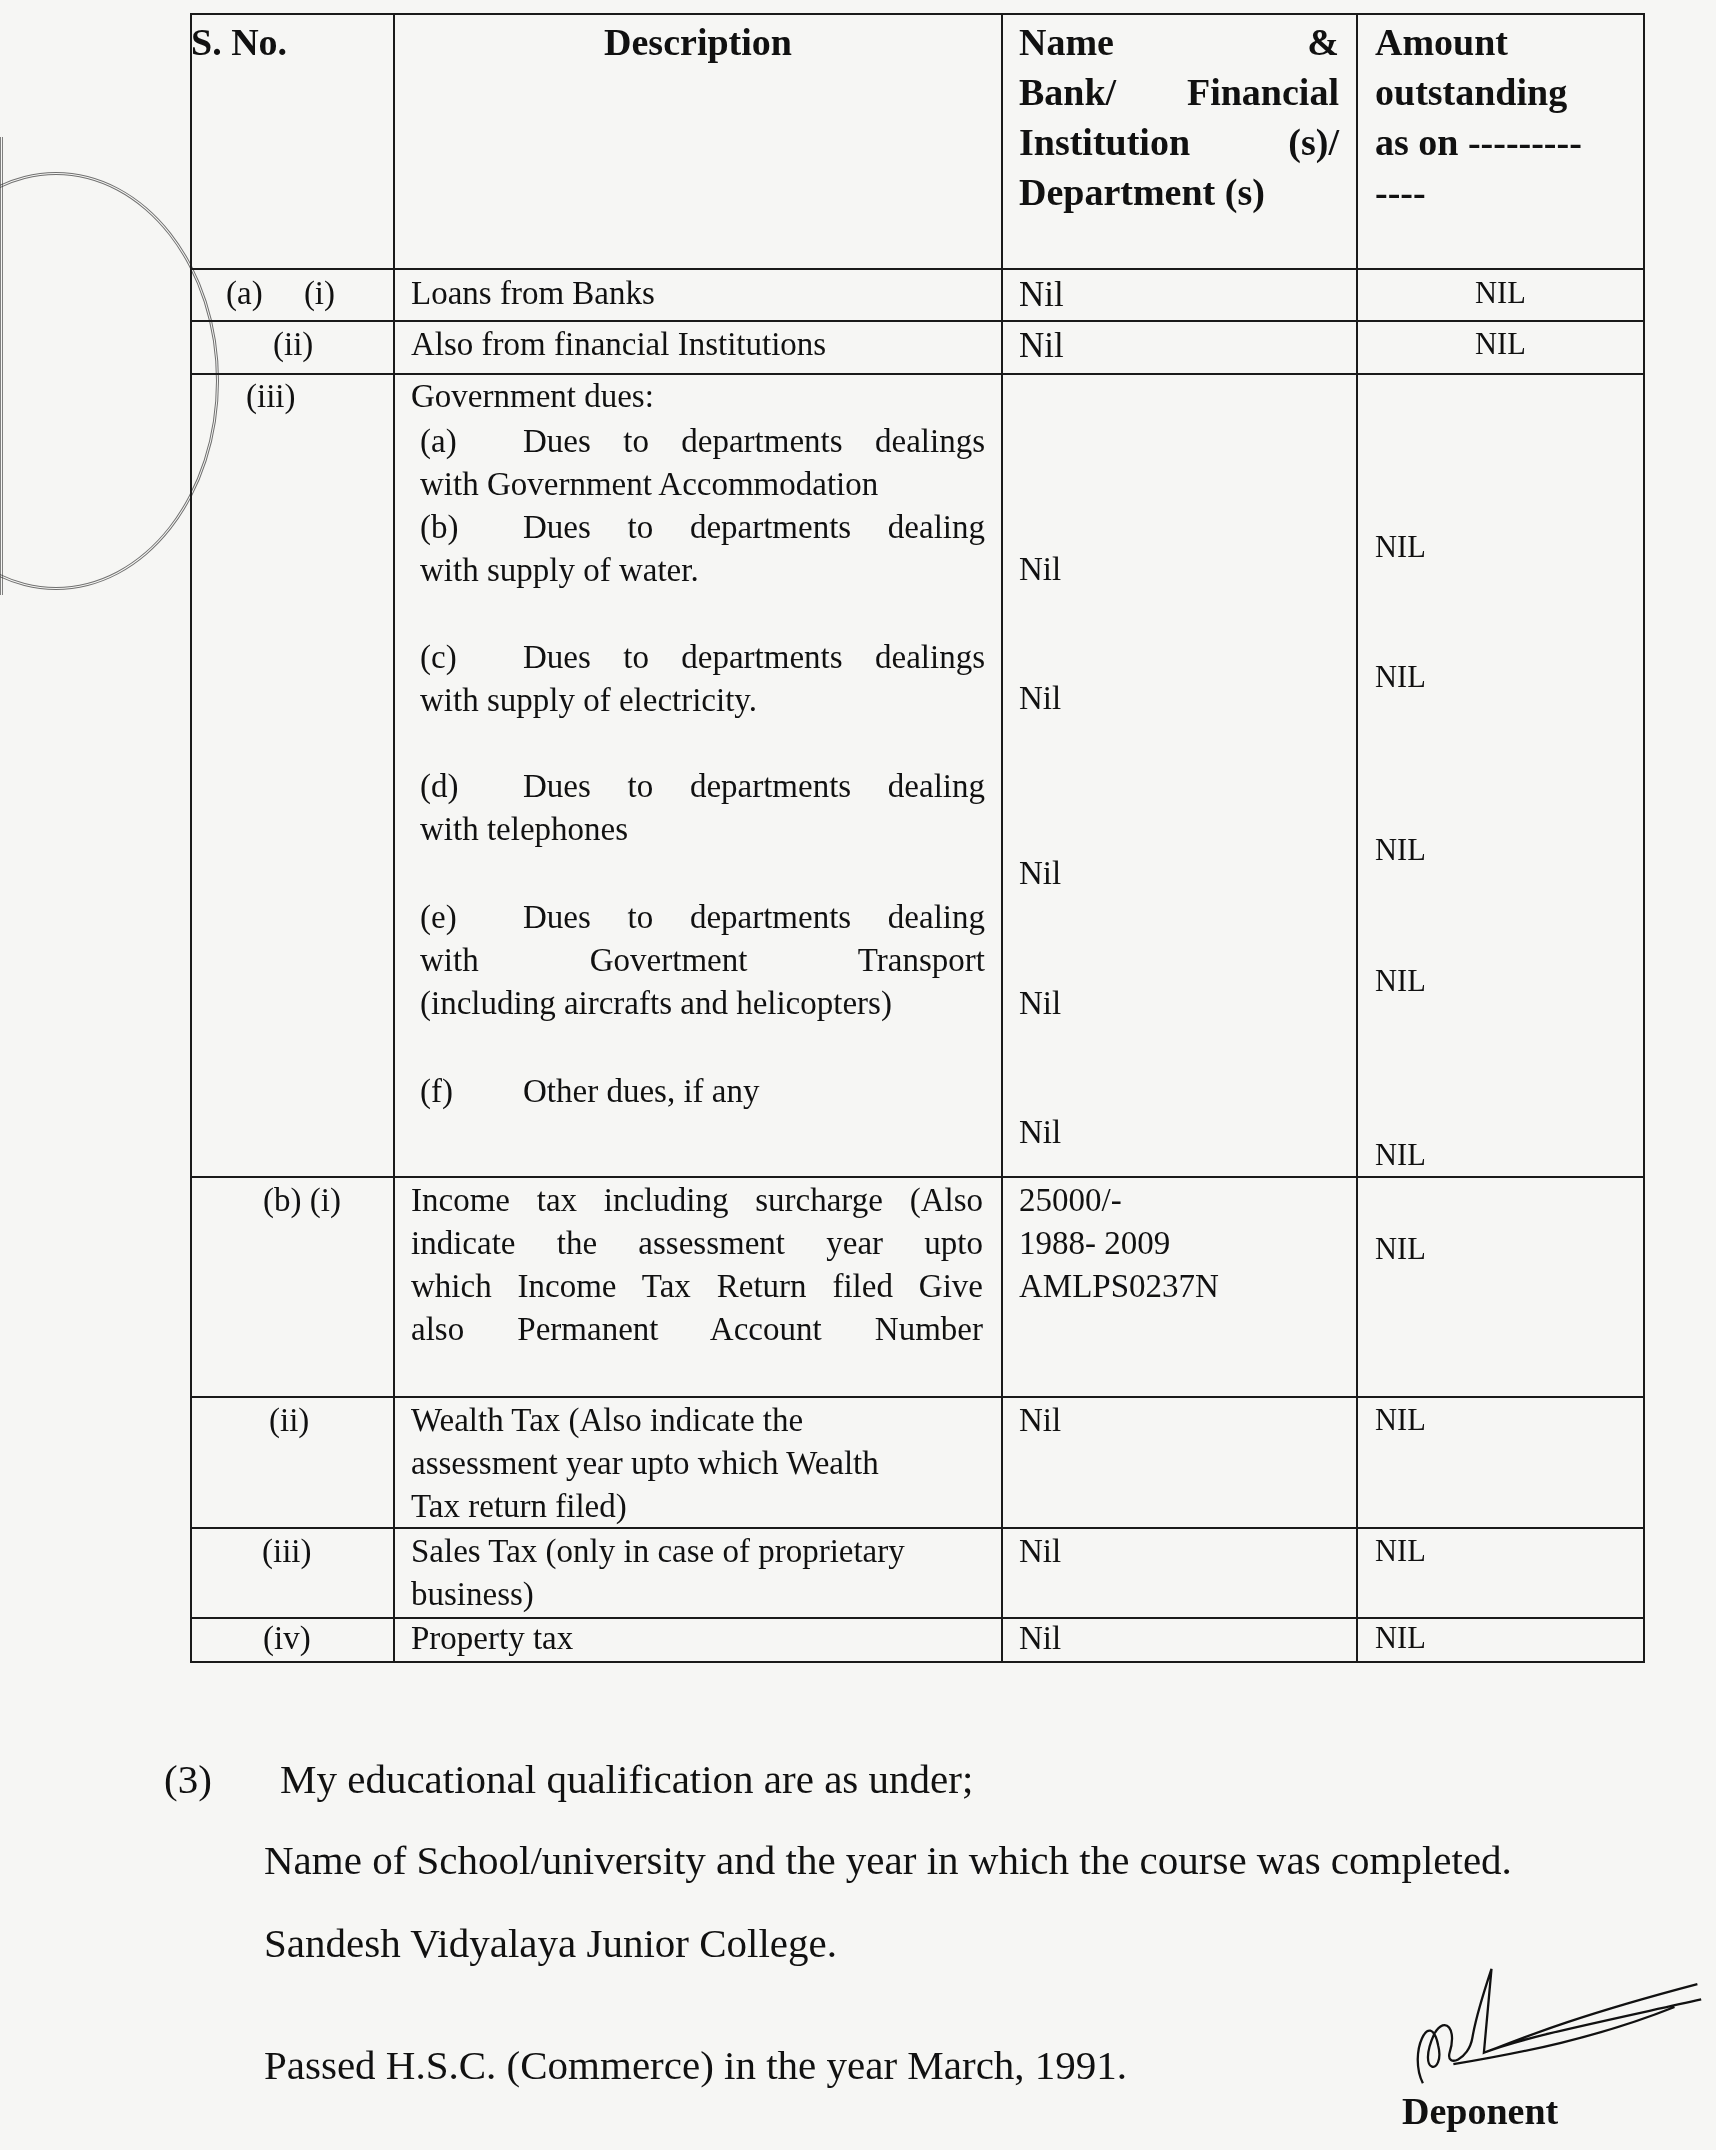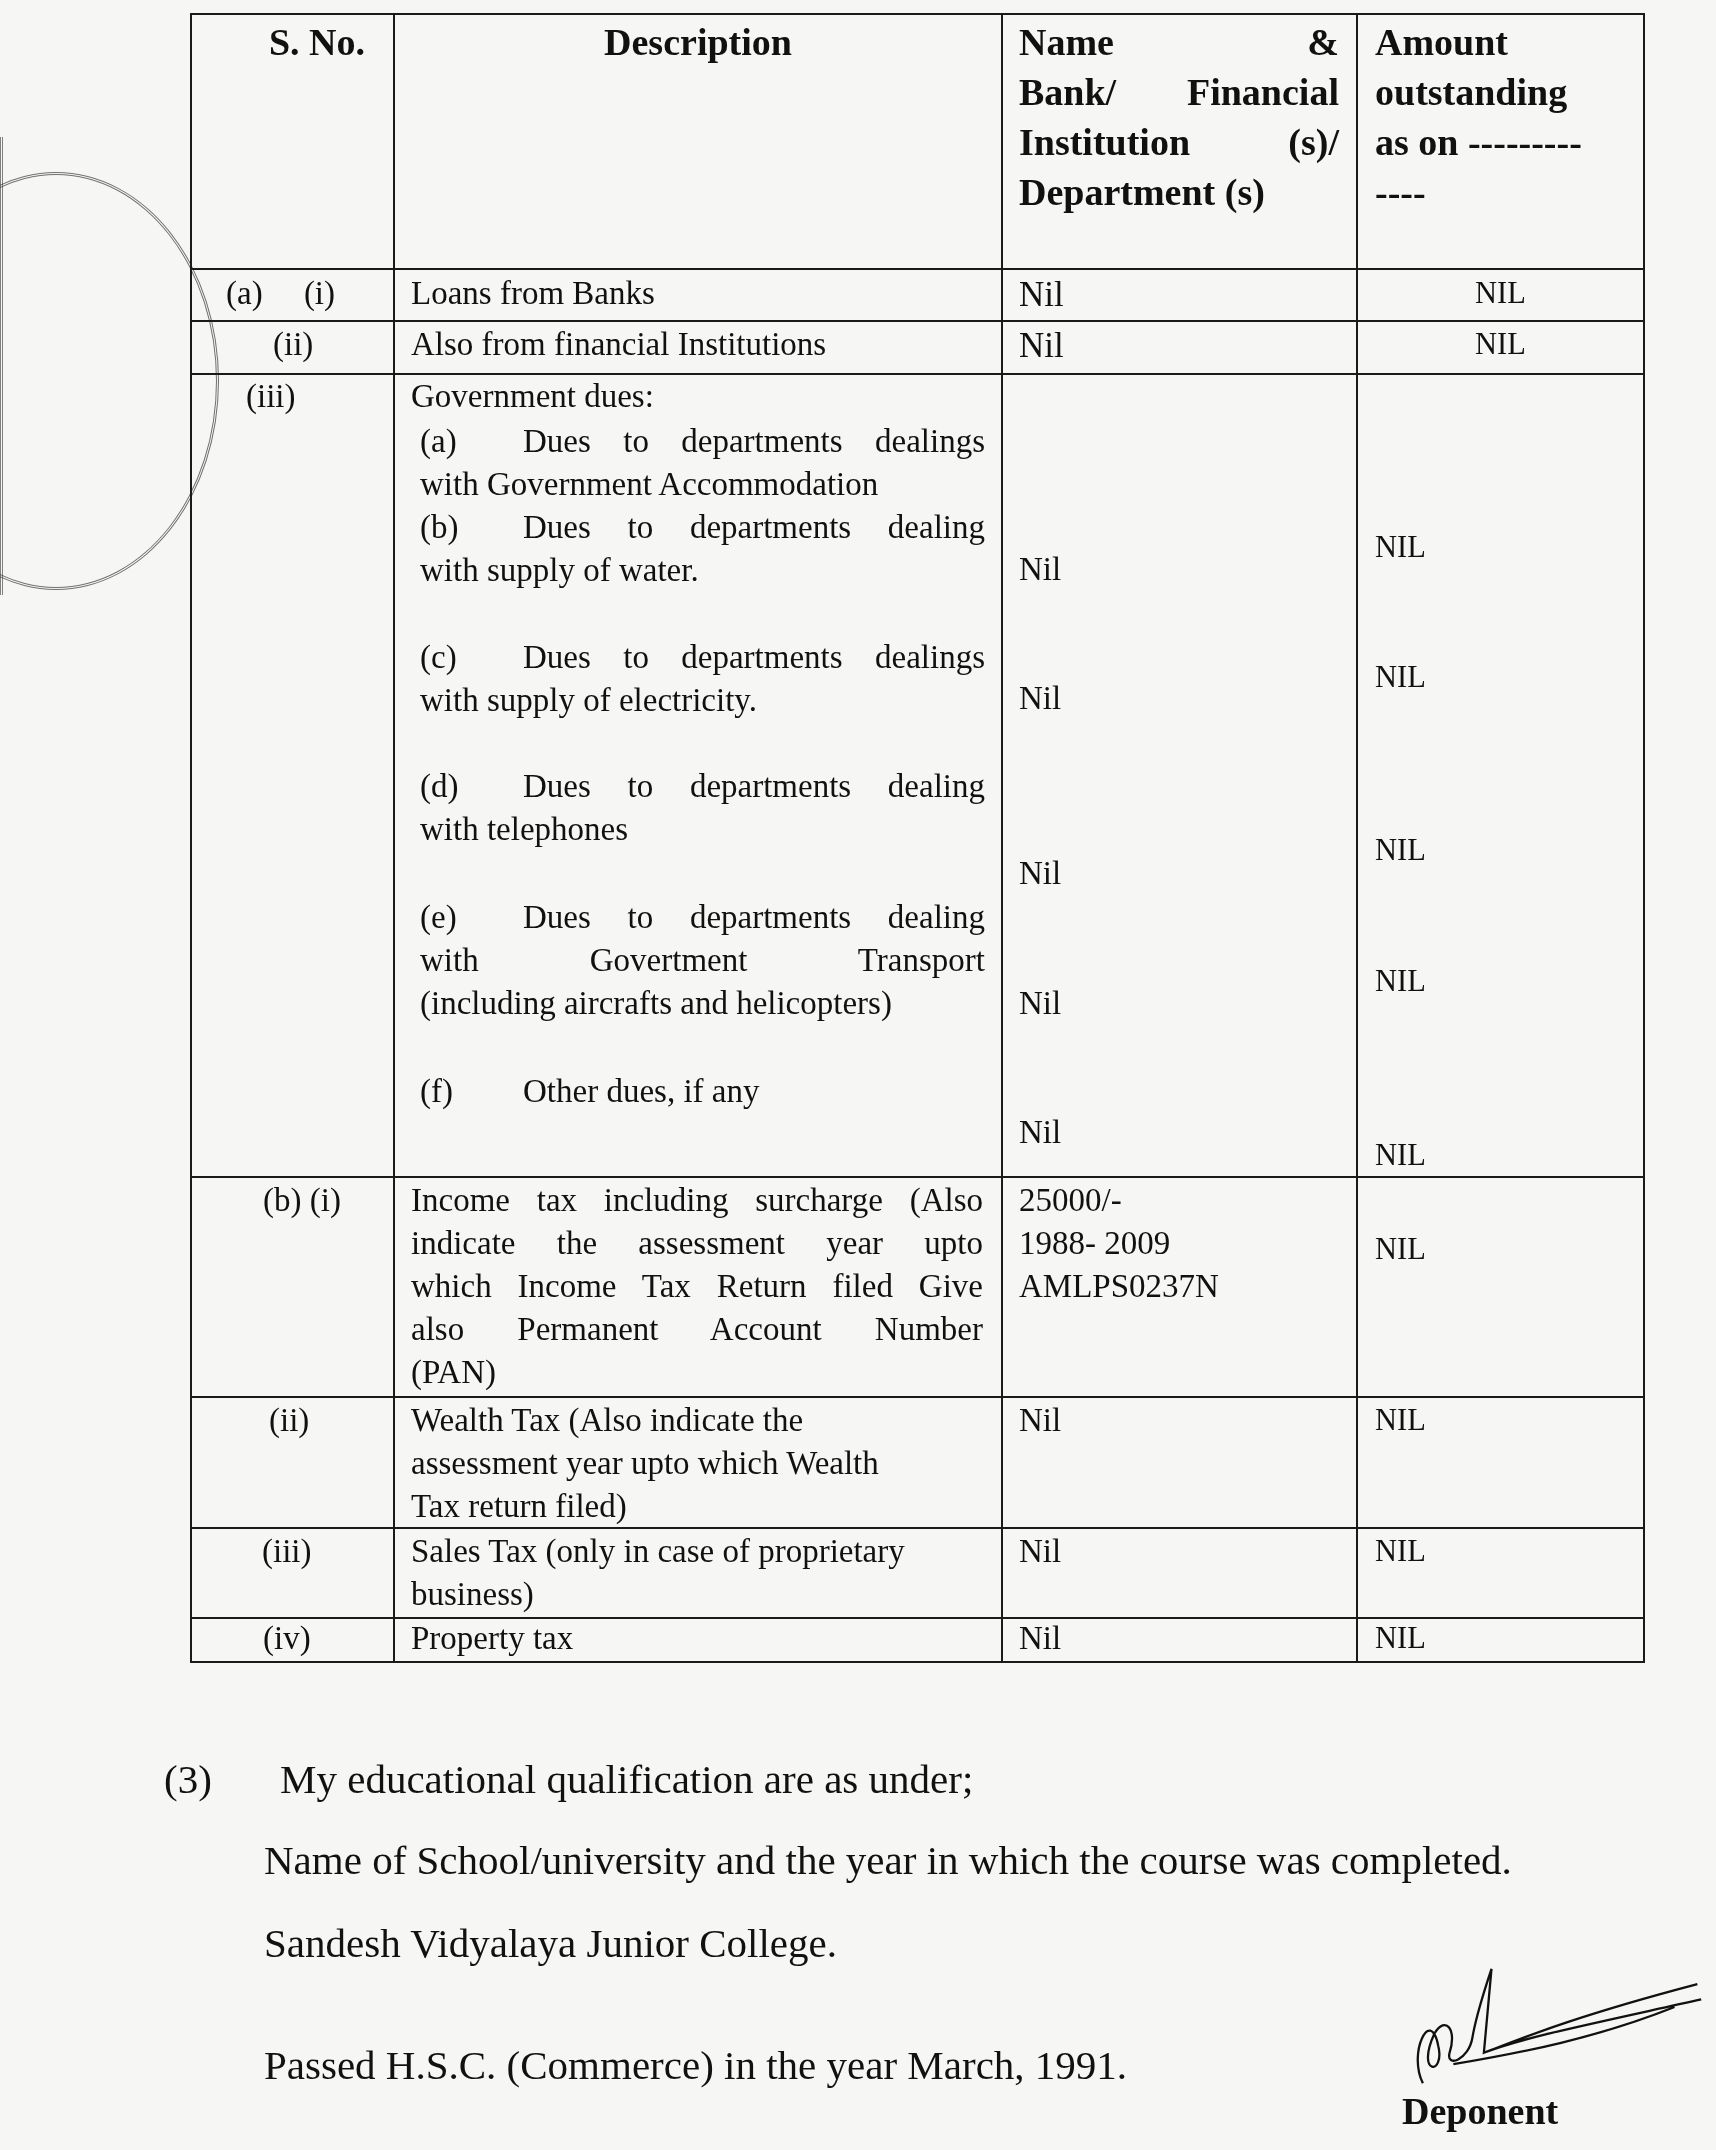--- a/index.html
+++ b/index.html
@@ -33,21 +33,21 @@
   <div class="hl" style="left:191px; top:1527px; width:1454px;"></div>
   <div class="hl" style="left:191px; top:1617px; width:1454px;"></div>
   <div class="hl" style="left:191px; top:1661px; width:1454px;"></div>
 
   <div class="vl" style="left:190px; top:13px; height:1650px;"></div>
   <div class="vl" style="left:393px; top:13px; height:1650px;"></div>
   <div class="vl" style="left:1001px; top:13px; height:1650px;"></div>
   <div class="vl" style="left:1356px; top:13px; height:1650px;"></div>
   <div class="vl" style="left:1643px; top:13px; height:1650px;"></div>
 
-  <div class="abs hdr" style="left:191px; width:220px; top:17px; text-align:center;margin-left:16px;">S. No.</div>
+  <div class="abs hdr" style="left:191px; width:220px; top:17px; ">S. No.</div>
   <div class="abs hdr" style="left:395px; width:606px; top:17px; text-align:center;">Description</div>
   <div class="abs hdr" style="left:1019px; width:320px; top:17px; white-space:normal;">
     <div class="just">Name &amp;</div>
     <div class="just">Bank/ Financial</div>
     <div class="just">Institution (s)/</div>
     <div>Department (s)</div>
   </div>
   <div class="abs hdr" style="left:1375px; width:259px; top:17px;">
     <div>Amount</div>
     <div>outstanding</div>
@@ -119,21 +119,20 @@
 
   </div>
 
   <div>
     <div class="abs cell" style="left:263px; top:1179px;">(b) (i)</div>
     <div class="abs cell" style="left:411px; width:572px; top:1179px; white-space:normal;">
       <div class="just">Income tax including surcharge (Also</div>
       <div class="just">indicate the assessment year upto</div>
       <div class="just">which Income Tax Return filed Give</div>
       <div class="just">also Permanent Account Number</div>
-      <div>(PAN)</div>
     </div>
     <div class="abs cell" style="left:1019px; top:1179px;">
       <div>25000/-</div>
       <div>1988- 2009</div>
       <div>AMLPS0237N</div>
     </div>
     <div class="abs cell nil4" style="left:1375px; top:1228px;">NIL</div>
   </div>
 
   <div>

